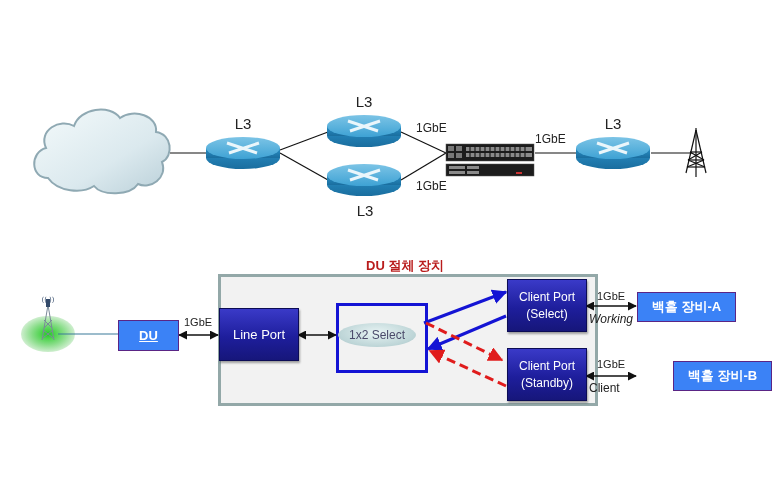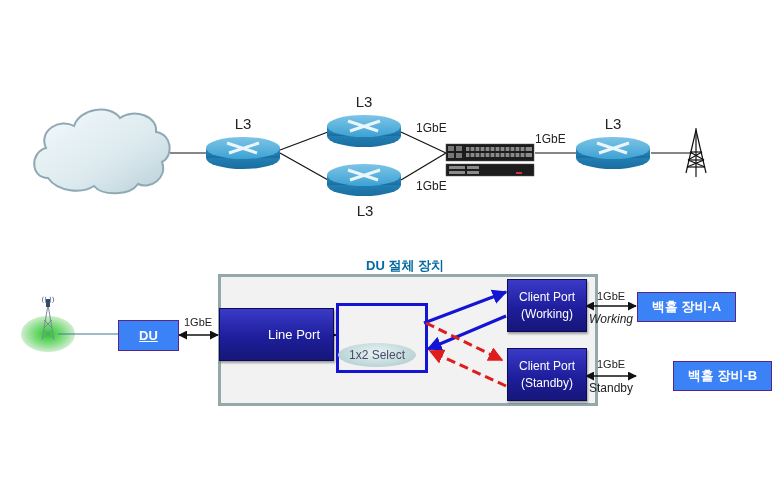--- a/index.html
+++ b/index.html
@@ -8,26 +8,26 @@
   svg.canvas { position: absolute; left: 0; top: 0; }
   .lbl { font-family: "Liberation Sans", "DejaVu Sans", sans-serif; fill: #222; }
   .box { position: absolute; display: flex; align-items: center; justify-content: center;
          text-align: center; color: #fff; font-family: "Liberation Sans", "DejaVu Sans", sans-serif; }
   .purple { background: #3b82f6; border: 1px solid #5a2585; font-weight: bold; font-size: 13px; }
   .navy { background: linear-gradient(180deg, #3a3ac8 0%, #1e1e9c 55%, #16167a 100%);
           border: 1px solid #0c0c55; box-shadow: 1px 2px 2px rgba(0,0,0,0.35); font-size: 12px; line-height: 17px; }
   .chassis { position: absolute; left: 218px; top: 274px; width: 374px; height: 126px;
              background: #f2f2f2; border: 3px solid #93a8a8; }
   .chassis-title { position: absolute; left: 330px; top: 257px; width: 150px; text-align: center;
-                   font-weight: bold; font-size: 13px; color: #0369a1; }
+                   font-weight: bold; font-size: 13px; color: #b91c1c; }
   .select-box { position: absolute; left: 336px; top: 303px; width: 86px; height: 64px;
                 border: 3px solid #1414d4; background: #f2f2f2; }
   .select-ellipse { position: absolute; left: 338px; top: 323px; width: 78px; height: 24px;
                     border-radius: 50%; background: radial-gradient(ellipse at 50% 40%, #e8f4f4 0%, #bcd4d6 70%, #9fbcbe 100%);
-                    display: flex; align-items: center; justify-content: center; font-size: 12px; color: #4a4a6a; margin-top: 20px; }
+                    display: flex; align-items: center; justify-content: center; font-size: 12px; color: #4a4a6a; }
   .small { font-size: 11px; position: absolute; color: #222; }
 </style>
 </head>
 <body>
 
 <svg class="canvas" width="780" height="500" viewBox="0 0 780 500" style="z-index: 2;">
   <defs>
     <linearGradient id="cloudGrad" x1="0" y1="0" x2="1" y2="1">
       <stop offset="0%" stop-color="#f4fafb"></stop>
       <stop offset="60%" stop-color="#dbe9ee"></stop>
@@ -180,34 +180,34 @@
 
   <line x1="586" y1="306" x2="636" y2="306" stroke="#111" stroke-width="1.5" marker-start="url(#arrBlack)" marker-end="url(#arrBlack)"></line>
   <line x1="586" y1="376" x2="636" y2="376" stroke="#111" stroke-width="1.5" marker-start="url(#arrBlack)" marker-end="url(#arrBlack)"></line>
 </svg>
 
 <div class="chassis" style="z-index: 0;"></div>
 <div class="chassis-title" style="z-index: 3;">DU 절체 장치</div>
 
 <div class="box purple" style="left: 118px; top: 320px; width: 59px; height: 29px; z-index: 3; text-decoration: underline;">DU</div>
 
-<div class="box navy" style="left: 219px; top: 308px; width: 78px; height: 51px; font-size: 13px; z-index: 3; padding-left: 35px;">Line Port</div>
+<div class="box navy" style="left: 219px; top: 308px; width: 78px; height: 51px; font-size: 13px; z-index: 3;">Line Port</div>
 
 <div class="select-box" style="z-index: 1;"></div>
 <div class="select-ellipse" style="z-index: 3;">1x2 Select</div>
 
 <div class="box navy" style="left: 507px; top: 279px; width: 78px; height: 51px; flex-direction: column; z-index: 3;">
   <span>Client Port</span>
-  <span>(Working)</span>
+  <span>(Select)</span>
 </div>
 
 <div class="box navy" style="left: 507px; top: 348px; width: 78px; height: 51px; flex-direction: column; z-index: 3;">
   <span>Client Port</span>
   <span>(Standby)</span>
 </div>
 
 <div class="small" style="left: 597px; top: 290px; z-index: 3;">1GbE</div>
 <div class="small" style="left: 589px; top: 312px; font-size: 12px; z-index: 3; font-style: italic;">Working</div>
 <div class="small" style="left: 597px; top: 358px; z-index: 3;">1GbE</div>
-<div class="small" style="left: 589px; top: 381px; font-size: 12px; z-index: 3;">Standby</div>
+<div class="small" style="left: 589px; top: 381px; font-size: 12px; z-index: 3;">Client</div>
 
 <div class="box purple" style="left: 637px; top: 292px; width: 97px; height: 28px; z-index: 3;">백홀 장비-A</div>
 <div class="box purple" style="left: 673px; top: 361px; width: 97px; height: 28px; z-index: 3;">백홀 장비-B</div>
 
 </body></html>

